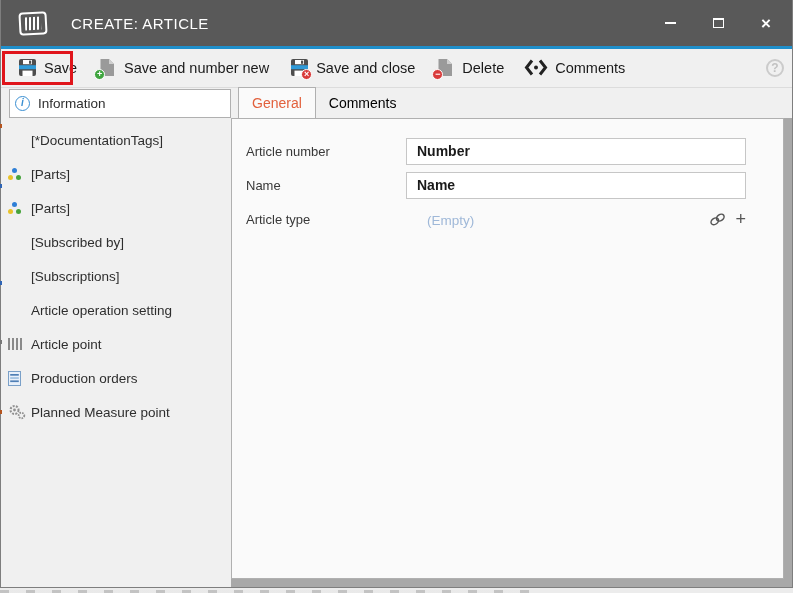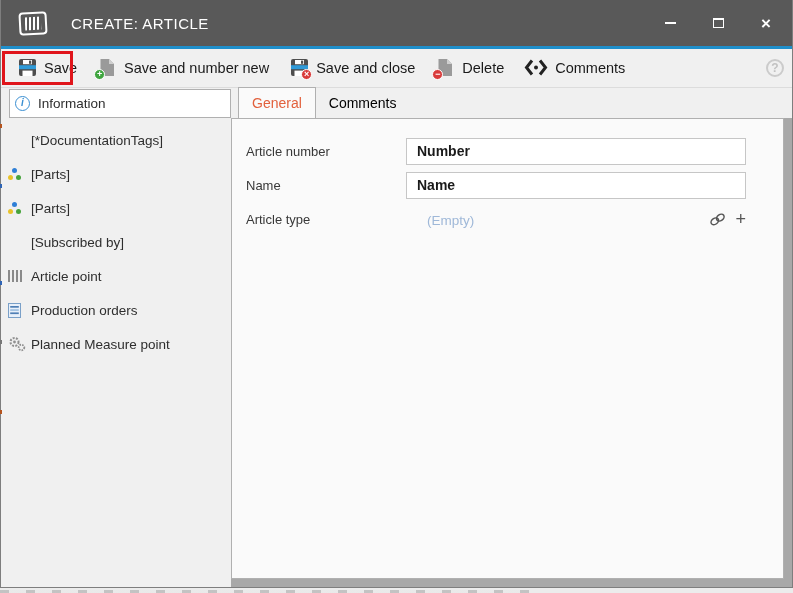--- a/index.html
+++ b/index.html
@@ -213,20 +213,28 @@
                 <i class="d1"></i>
                 <i class="d2"></i>
                 <i class="d3"></i>
               </span>
             </span>
           <span>[Parts]</span>
         </div>
         <div class="side-item">
           <span class="ic"></span>
           <span>[Subscribed by]</span>
+        </div>
+        <div class="side-item">
+          <span class="ic"></span>
+          <span>[Subscriptions]</span>
+        </div>
+        <div class="side-item">
+          <span class="ic"></span>
+          <span>Article operation setting</span>
         </div>
         <div class="side-item">
           <span class="ic">
               <span class="barcode-ic"></span>
             </span>
           <span>Article point</span>
         </div>
         <div class="side-item">
           <span class="ic">
             <svg width="13" height="15" viewBox="0 0 13 15">

